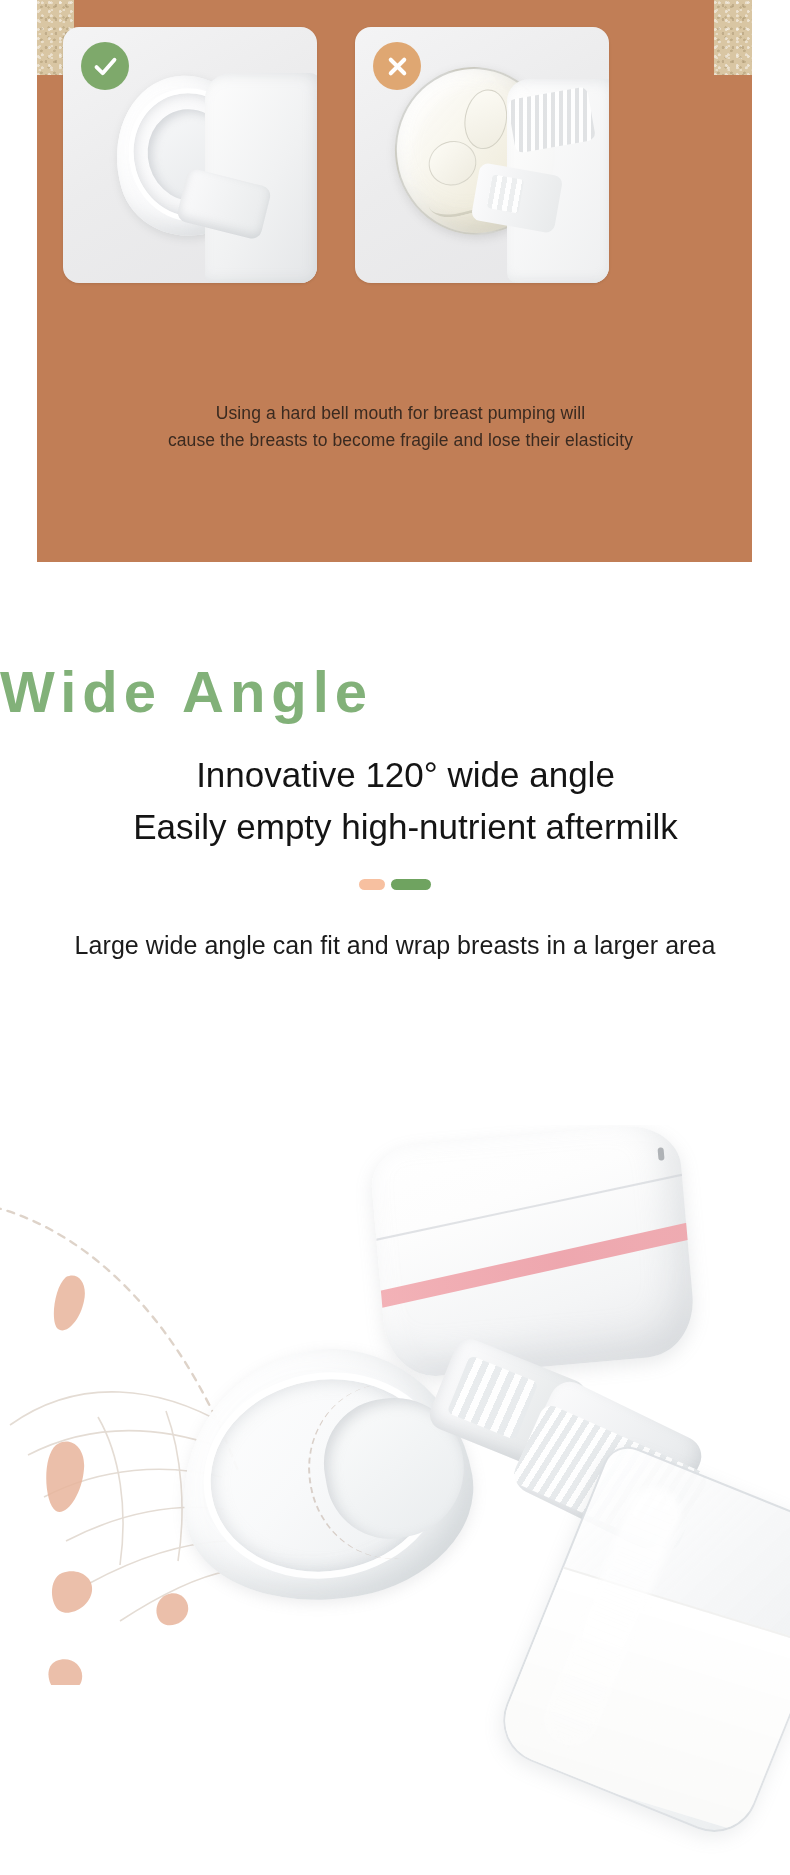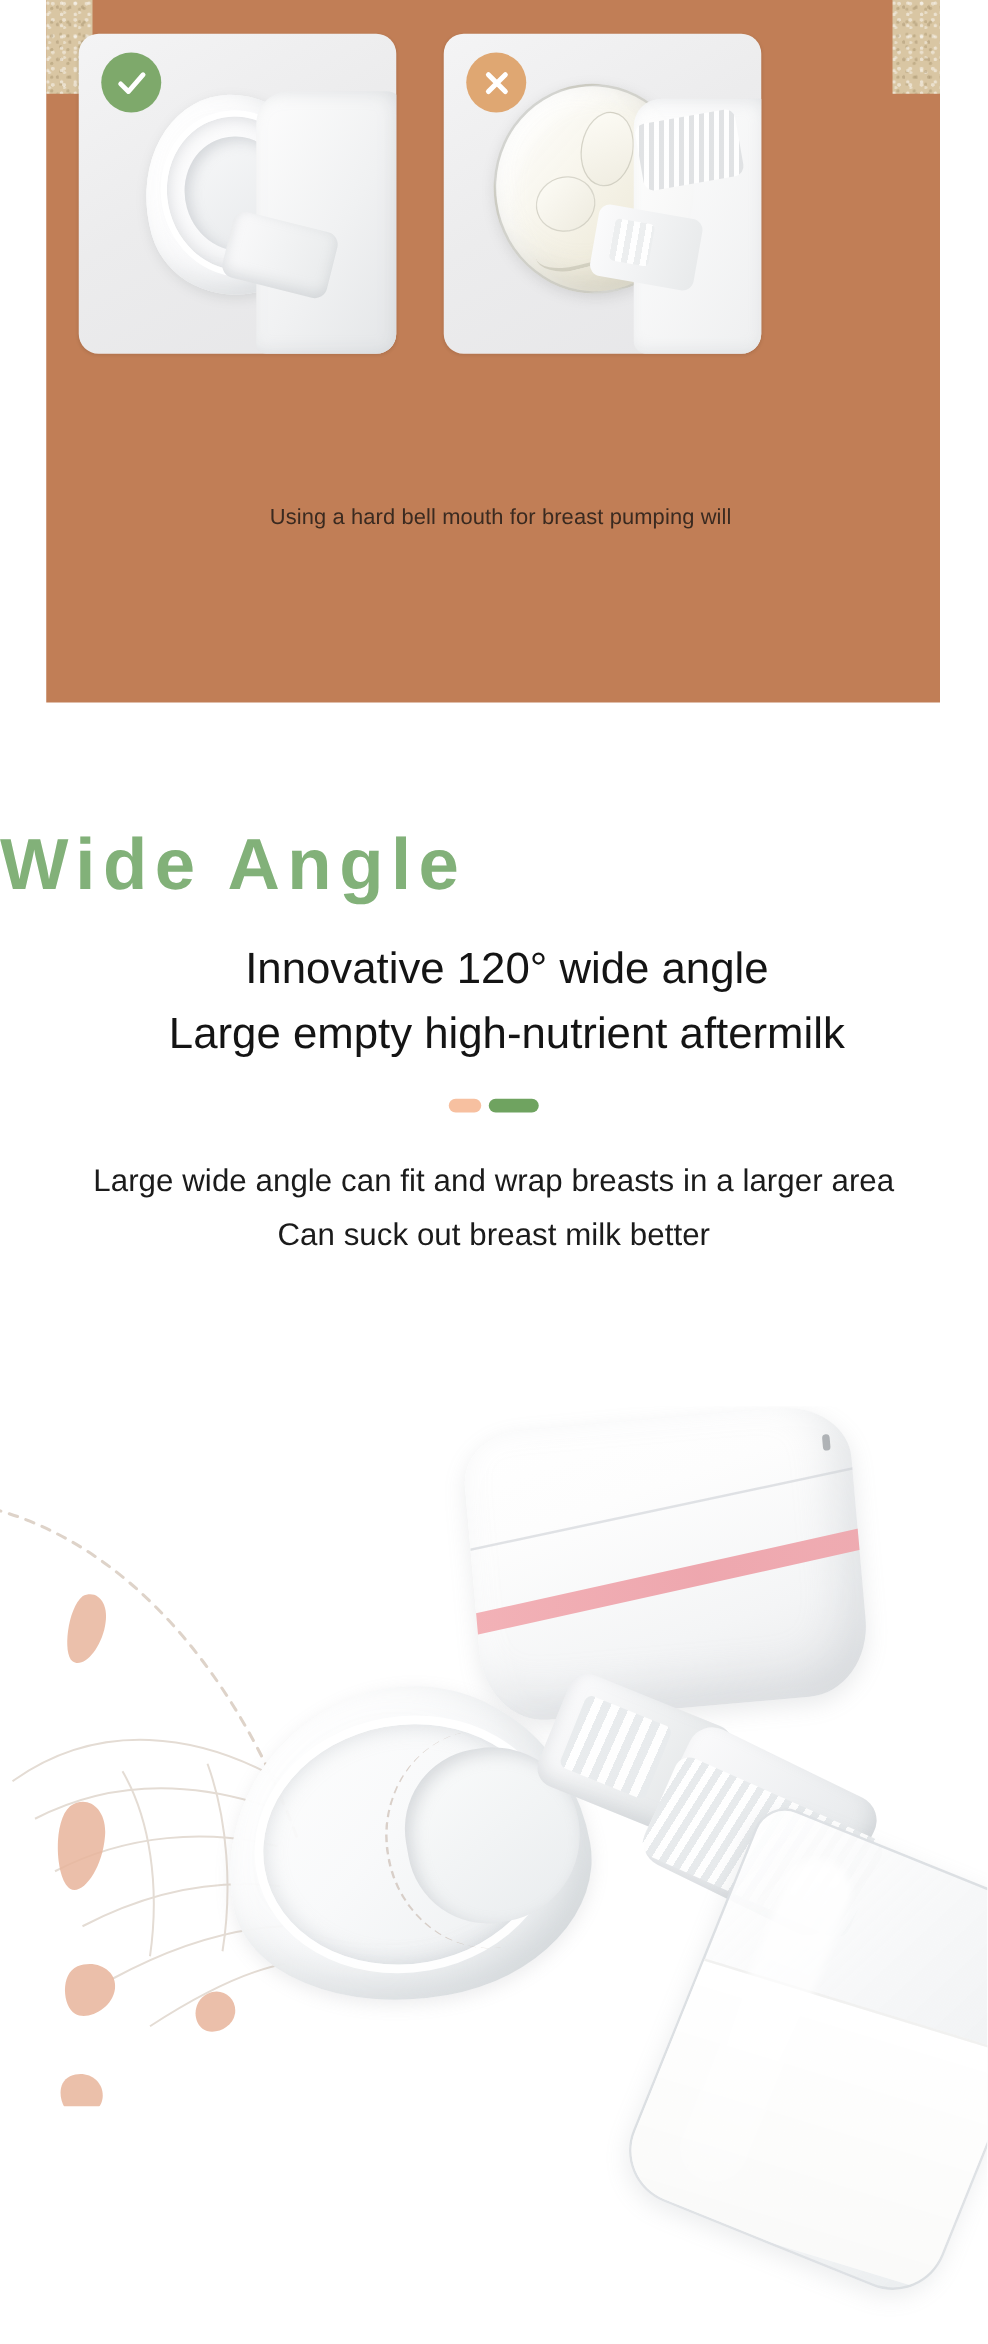--- a/index.html
+++ b/index.html
@@ -340,38 +340,38 @@
     </div>
     <div class="badge" id="badge-cross">
       <svg viewBox="0 0 24 24" fill="none" stroke="#ffffff" stroke-width="3.6" stroke-linecap="round">
         <path d="M6 6 L18 18 M18 6 L6 18"></path>
       </svg>
     </div>
   </div>
 
   <div id="compare-caption">
     <div>Using a hard bell mouth for breast pumping will</div>
+    <div>cause the breasts to become fragile and lose their elasticity</div>
   </div>
 </section>
 
 <section id="wide-angle-section">
 
   <h1 id="wide-angle-title">Wide  Angle</h1>
 
   <h2 class="subheading" id="subheading-1">Innovative 120° wide angle</h2>
-  <h2 class="subheading" id="subheading-2">Large empty high-nutrient aftermilk</h2>
+  <h2 class="subheading" id="subheading-2">Easily empty high-nutrient aftermilk</h2>
 
   <div id="divider">
     <span id="divider-dot-peach"></span>
     <span id="divider-dot-green"></span>
   </div>
 
   <div id="body-copy">
     <div>Large wide angle can fit and wrap breasts in a larger area</div>
-    <div>Can suck out breast milk better</div>
   </div>
 </section>
 
 <section id="product-hero">
 
   <svg id="duct-illustration" viewBox="0 0 460 560">
     <g stroke="#e4dcd4" stroke-width="1.6" fill="none">
       <path d="M40 300 C110 250 190 262 256 300"></path>
       <path d="M58 330 C120 298 186 300 250 322"></path>
       <path d="M74 372 C132 342 196 338 252 352"></path>

